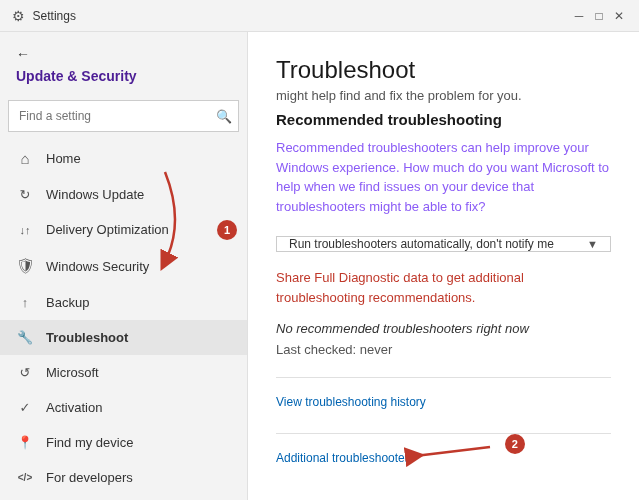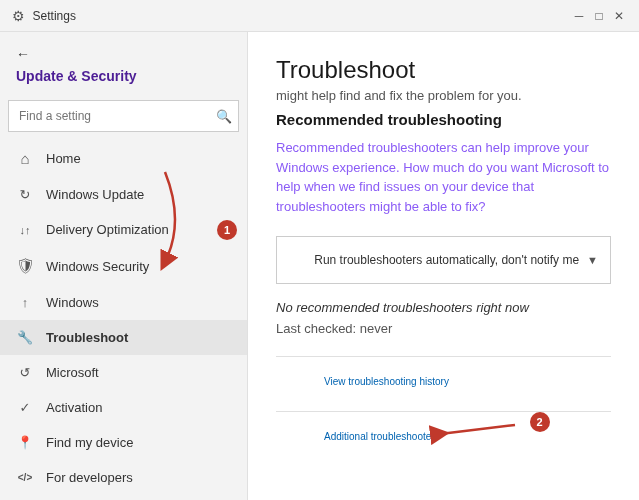--- a/index.html
+++ b/index.html
@@ -178,26 +178,26 @@
     }
     .section-desc {
       font-size: 13px;
       color: #8b5cf6;
       margin-bottom: 20px;
       line-height: 1.5;
     }
     .dropdown-btn {
       border: 1px solid #ccc;
       background: #fff;
-      padding: 16px 12px;
-      font-size: 12px;
-      cursor: pointer;
-      display: flex;
-      align-items: center;
-      justify-content: flex-end;
+      padding: 0 12px;
+      font-size: 12px;
+      cursor: pointer;
+      display: flex;
+      align-items: center;
+      justify-content: space-between;
       width: 100%;
       max-width: 340px;
       margin-bottom: 16px;
       color: #333;
     }
     .dropdown-arrow {
       font-size: 11px;
       color: #555;
       margin-left: 8px;
     }
@@ -222,26 +222,25 @@
       margin-bottom: 20px;
       margin-top: 6px;
     }
     .divider {
       border: none;
       border-top: 1px solid #e0e0e0;
       margin: 8px 0 14px;
     }
     .link-blue {
       color: #0063b1;
-      font-size: 10px;
+      font-size: 12px;
       cursor: pointer;
       text-decoration: none;
       display: inline-block;
       margin-bottom: 16px;
-      margin-left: 48px;
     }
 
     
     .sidebar-wrapper {
       position: relative;
     }
   </style>
 </head>
 <body>
 
@@ -283,21 +282,21 @@
       <span class="nav-icon" style="font-size:11px; font-weight:bold;">↓↑</span>
       <span class="nav-label">Delivery Optimization</span>
       <span class="badge badge-1">1</span>
     </div>
     <div class="nav-item">
       <span class="nav-icon">🛡</span>
       <span class="nav-label">Windows Security</span>
     </div>
     <div class="nav-item">
       <span class="nav-icon" style="font-size:13px;">↑</span>
-      <span class="nav-label">Windows</span>
+      <span class="nav-label">Backup</span>
     </div>
     <div class="nav-item active">
       <span class="nav-icon" style="font-size:13px;">🔧</span>
       <span class="nav-label">Troubleshoot</span>
     </div>
     <div class="nav-item">
       <span class="nav-icon" style="font-size:13px;">↺</span>
       <span class="nav-label">Microsoft</span>
     </div>
     <div class="nav-item">
@@ -328,20 +327,22 @@
     <p class="content-subtitle">might help find and fix the problem for you.</p>
 
     <h2 class="section-heading">Recommended troubleshooting</h2>
     <p class="section-desc">Recommended troubleshooters can help improve your Windows experience. How much do you want Microsoft to help when we find issues on your device that troubleshooters might be able to fix?</p>
 
     <button class="dropdown-btn">
       <span>Run troubleshooters automatically, don't notify me</span>
       <span class="dropdown-arrow">▼</span>
     </button>
 
+    <a class="link-red">Share Full Diagnostic data to get additional troubleshooting
+recommendations.</a>
 
     <p class="status-text">No recommended troubleshooters right now</p>
     <p class="status-sub">Last checked: never</p>
 
     <hr class="divider">
 
     <a class="link-blue">View troubleshooting history</a>
 
     <hr class="divider">
 

